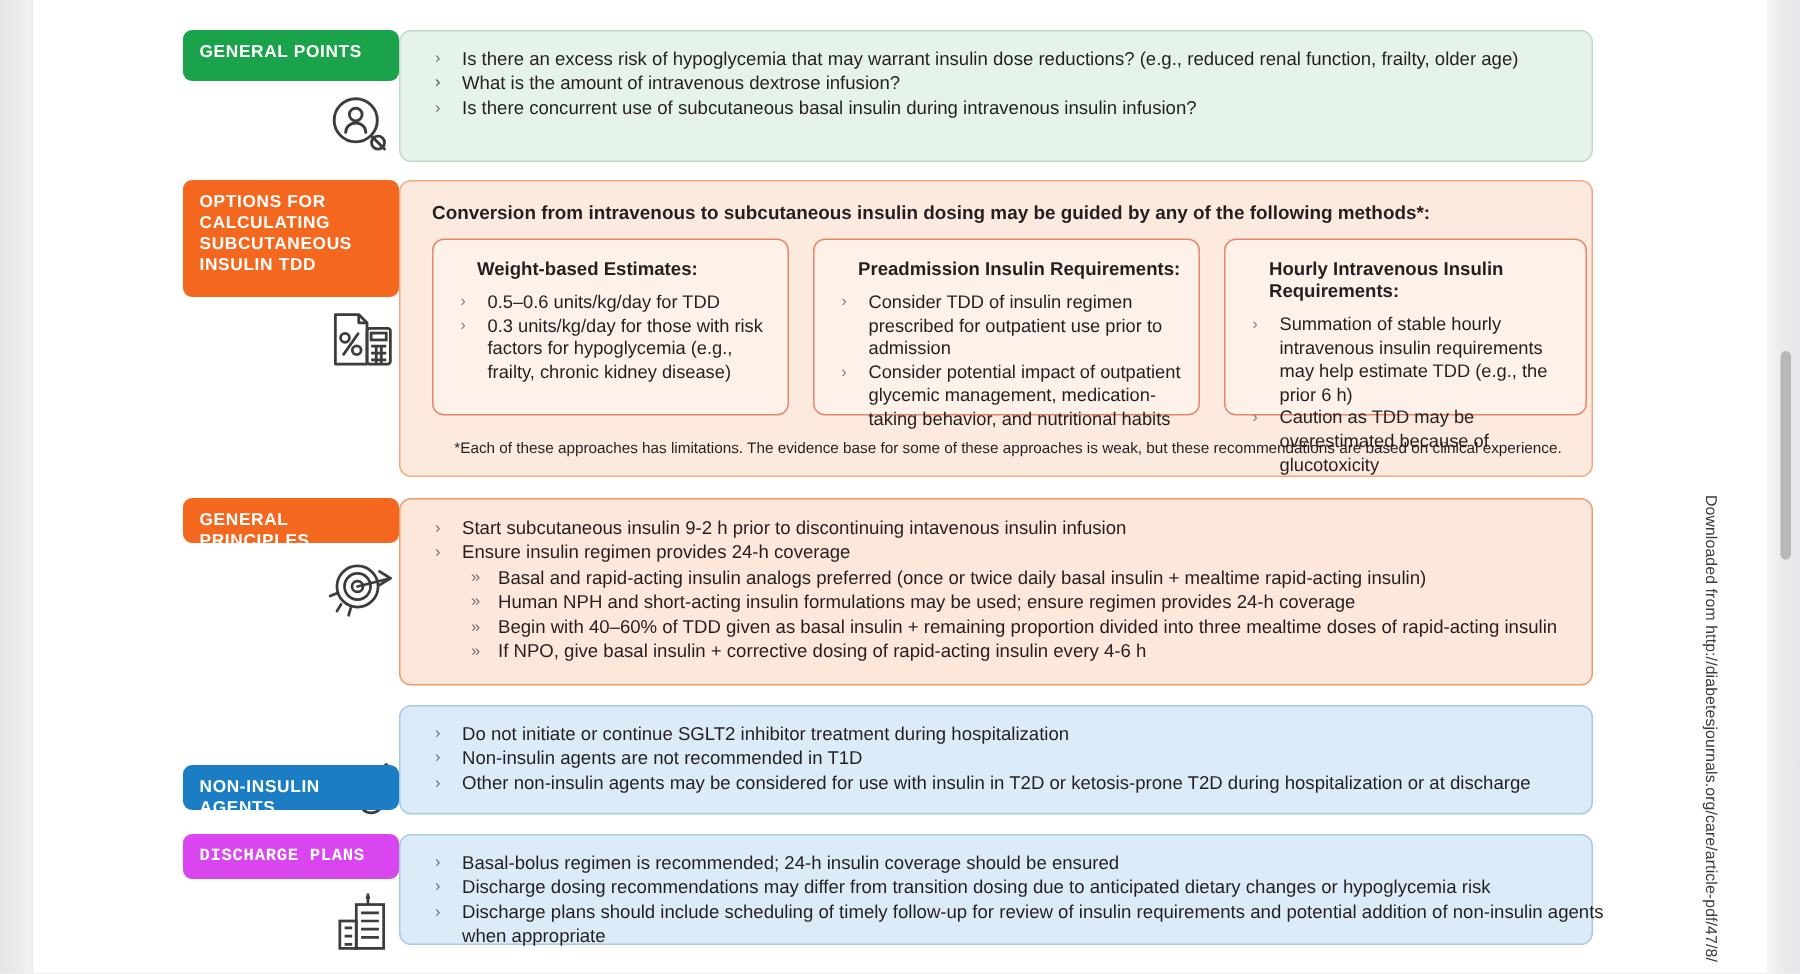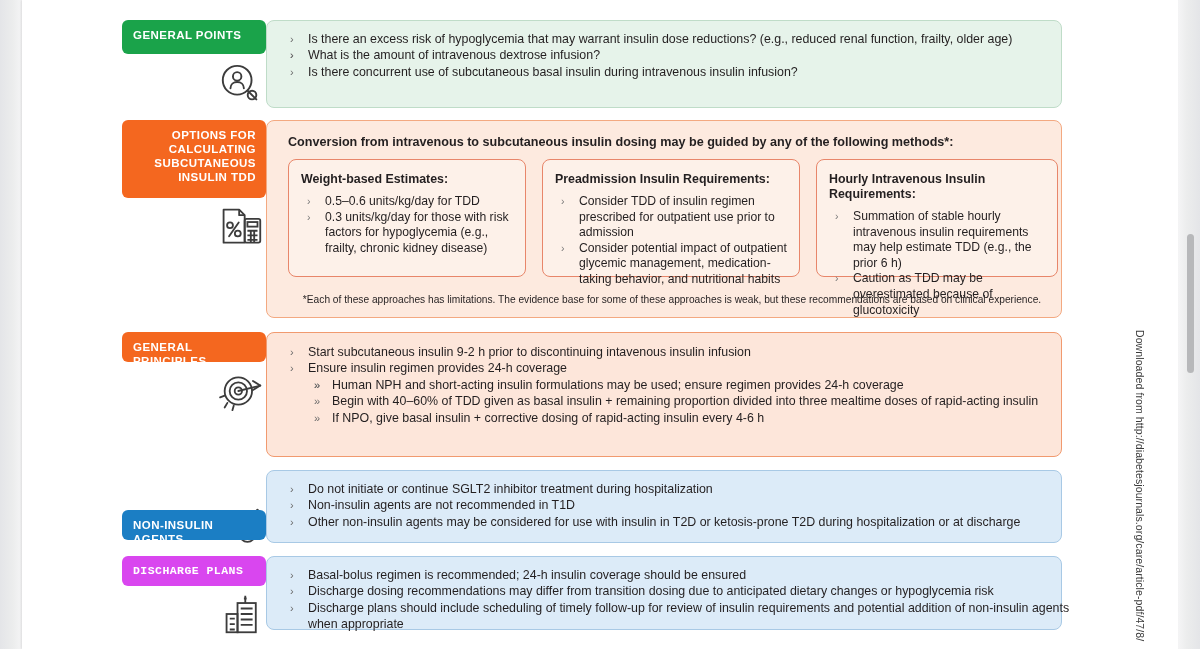--- a/index.html
+++ b/index.html
@@ -108,21 +108,21 @@
   }
   .subbox {
     position: absolute;
     background: #fdf1e9;
     border: 1px solid #e8866a;
     border-radius: 8px;
     padding: 12px 10px 10px 12px;
   }
   .subbox h4 {
     font-size: 12.4px; font-weight: bold; color: #231f20;
-    margin-bottom: 7px; line-height: 15px;
+    margin-bottom: 7px; line-height: 15px; margin-left: 17px;
   }
   .subbox ul { list-style: none; }
   .subbox ul li {
     position: relative; padding-left: 24px;
     font-size: 12.2px; line-height: 15.6px; color: #231f20;
   }
   .subbox ul li .chev {
     position: absolute; left: 6px; top: 0; color: #7a7a7a; font-size: 10.5px;
     line-height: 15.6px;
   }
@@ -159,21 +159,21 @@
       <ul class="items" style="position:absolute; left:164px; top:11px; width:780px;">
         <li><span class="chev">›</span><span>Is there an excess risk of hypoglycemia that may warrant insulin dose reductions? (e.g., reduced renal function, frailty, older age)</span></li>
         <li><span class="chev">›</span></li>
         <li><span class="chev">›</span><span>What is the amount of intravenous dextrose infusion?</span></li>
         <li><span class="chev">›</span><span>Is there concurrent use of subcutaneous basal insulin during intravenous insulin infusion?</span></li>
       </ul>
     </div>
 
     <div class="block" style="left:100px; top:120px; width:940px; height:198px;">
       <div class="panel orange" style="left:144px; top:0; width:796px; height:198px;"></div>
-      <div class="tab orange" style="width:144px; height:78px;text-align:right;">
+      <div class="tab orange" style="width:144px; height:78px;">
         <span>OPTIONS FOR CALCULATING SUBCUTANEOUS INSULIN TDD</span>
       </div>
       <div class="icon-wrap" style="left:96px; top:86px;">
         <svg width="46" height="44" viewBox="0 0 50 48" fill="none" stroke="#3c3c3c" stroke-width="2">
           <path d="M6 4 h17 l6 6 v30 H6 Z" stroke-linejoin="round"></path>
           <path d="M23 4 v6 h6" stroke-linejoin="round"></path>
           <circle cx="13" cy="21" r="3.2"></circle>
           <circle cx="21.5" cy="30" r="3.2"></circle>
           <path d="M22.5 18 L12 33" stroke-linecap="round"></path>
           <rect x="29" y="14" width="17" height="26" rx="2"></rect>
@@ -222,21 +222,21 @@
           <circle cx="22" cy="23" r="9.5"></circle>
           <circle cx="22" cy="23" r="4"></circle>
           <path d="M22 23 L46 17" stroke-linecap="round"></path>
           <path d="M38 12 L46 17 L38 22" stroke-linecap="round" stroke-linejoin="round"></path>
           <path d="M10 36 l-3 5 M17 39 l-1.5 5 M7 28 l-5 2" stroke-linecap="round"></path>
         </svg>
       </div>
       <ul class="items" style="position:absolute; left:164px; top:12px; width:780px;">
         <li><span class="chev">›</span><span>Start subcutaneous insulin 9-2 h prior to discontinuing intavenous insulin infusion</span></li>
         <li><span class="chev">›</span><span>Ensure insulin regimen provides 24-h coverage</span></li>
-        <li class="sub"><span class="chev">»</span></li>
+        <li class="sub"><span class="chev">»</span><span>Basal and rapid-acting insulin analogs preferred (once or twice daily basal insulin + mealtime rapid-acting insulin)</span></li>
         <li class="sub"><span class="chev">»</span><span>Human NPH and short-acting insulin formulations may be used; ensure regimen provides 24-h coverage</span></li>
         <li class="sub"><span class="chev">»</span><span>Begin with 40–60% of TDD given as basal insulin + remaining proportion divided into three mealtime doses of rapid-acting insulin</span></li>
         <li class="sub"><span class="chev">»</span><span>If NPO, give basal insulin + corrective dosing of rapid-acting insulin every 4-6 h</span></li>
       </ul>
     </div>
 
     <div class="block" style="left:100px; top:470px; width:940px; height:73px;">
       <div class="panel blue" style="left:144px; top:0; width:796px; height:73px;"></div>
       <div class="tab blue" style="width:144px; height:30px; padding-top:8px;">
         <span>NON-INSULIN AGENTS</span>

